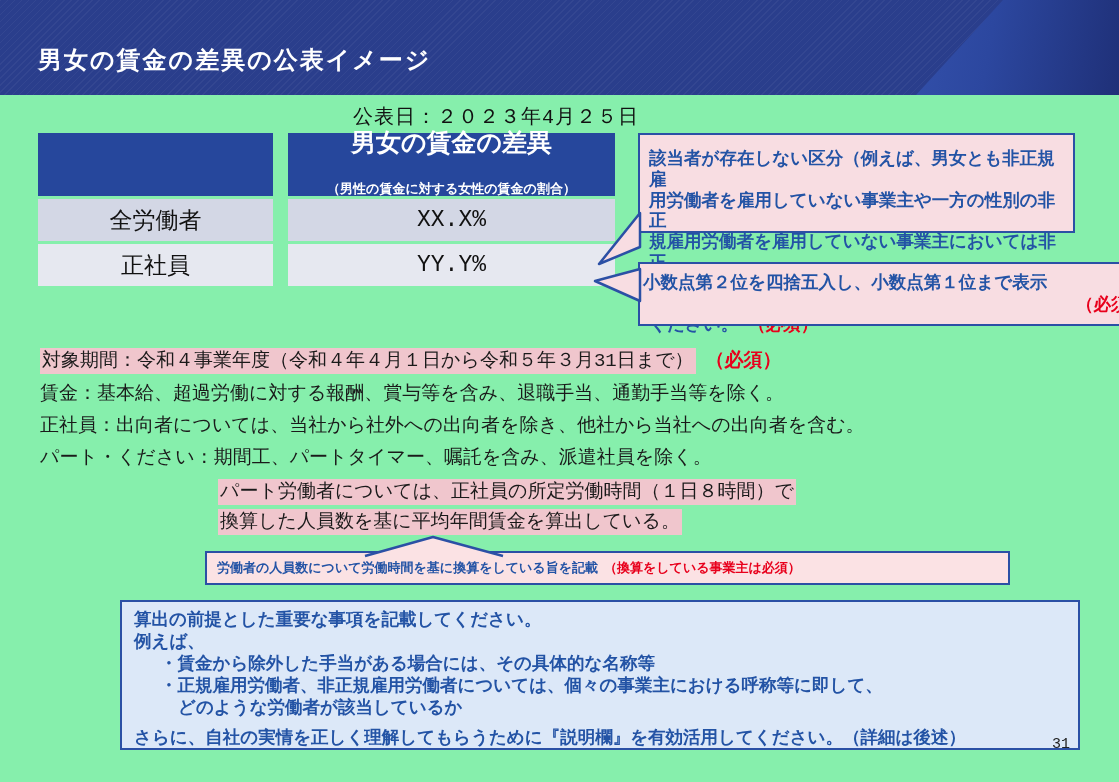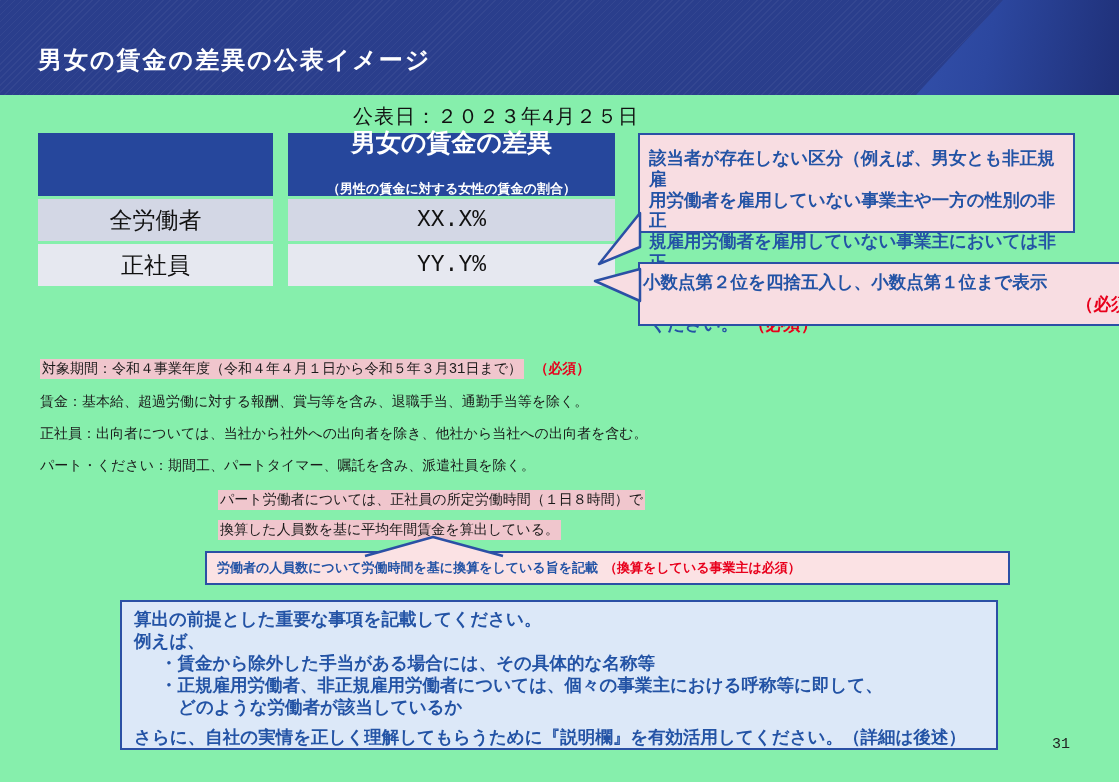--- a/index.html
+++ b/index.html
@@ -55,33 +55,33 @@
   }
   .callout2 {
     left:638px; top:262px; width:517px; height:64px;
     padding:8px 3px; font-size:17.5px; line-height:22px;
   }
   .red { color:#e8001c; font-weight:bold; }
   .req-inline { margin-left:10px; }
   .req-right { display:block; text-align:right; padding-right:4px; }
   .pointer-svg { position:absolute; z-index:5; overflow:visible; }
   
-  .note-line { position:absolute; left:40px; font-size:14px; color:#1a1a1a; white-space:nowrap;margin-top:13px; }
+  .note-line { position:absolute; left:40px; font-size:19px; color:#1a1a1a; white-space:nowrap; }
   .note-indent { left:218px; }
   .hl { background:#f0c6cd; padding:2px 2px; }
   
   .conv-box {
     position:absolute; left:205px; top:551px; width:805px; height:34px;
     background:#fbe2e4; border:2.5px solid #2b50a5; z-index:2;
     display:flex; align-items:center; padding:0 10px;
     font-size:13px; font-weight:bold; color:#2353a5; white-space:nowrap;
   }
   
   .premise-box {
-    position:absolute; left:120px; top:600px; width:878px; height:150px;
+    position:absolute; left:120px; top:600px; width:960px; height:150px;
     background:#dce8f8; border:2.5px solid #2b50a5;
     padding:7px 12px; font-size:17.5px; font-weight:bold; color:#2353a5;
     line-height:22px;
   }
   .pb-bullet { padding-left:26px; }
   .pb-bullet2 { padding-left:44px; }
   .pb-footer { margin-top:8px; }
   
   .page-num { position:absolute; left:1052px; top:736px; font-size:15px; color:#222; }
 </style>

